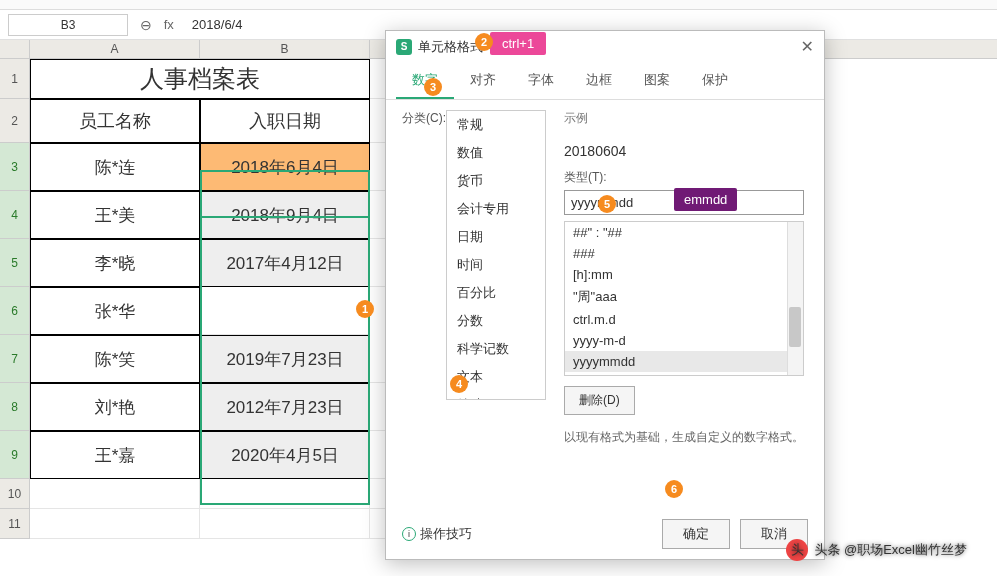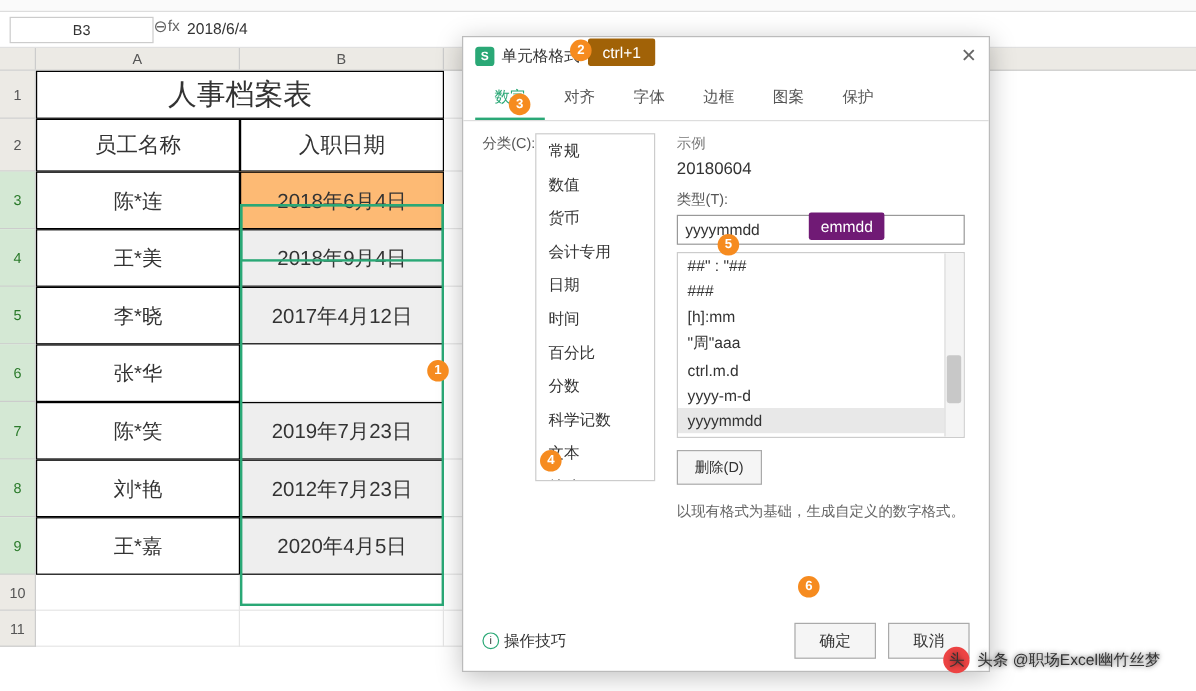--- a/index.html
+++ b/index.html
@@ -1,18 +1,18 @@
 <!DOCTYPE html>
 <html><head>
 <meta charset="utf-8">
 <style>
 *{box-sizing:border-box;margin:0;padding:0;font-family:"Microsoft YaHei",Arial,sans-serif;font-size:13px;color:#333}
 body{background:#fff;width:997px;height:576px;overflow:hidden;position:relative}
 .toolbar-top{height:10px;background:#fafafa;border-bottom:1px solid #ddd;display:flex;gap:20px;padding:0 8px;font-size:12px;color:#999;overflow:hidden}
-.namebox-row{display:flex;height:30px;border-bottom:1px solid #e0e0e0;padding:4px 8px;}
+.namebox-row{display:flex;align-items:center;height:30px;border-bottom:1px solid #e0e0e0;padding:4px 8px;gap:12px}
 .namebox{width:120px;height:22px;border:1px solid #ccc;text-align:center;padding:2px;font-size:12px}
 .zoom-icon{font-size:14px;color:#666}
 .fx{color:#666}
 .fxval{padding:2px 6px;font-size:13px}
 .col-headers{display:grid;grid-template-columns:30px 170px 170px repeat(5,140px);background:#eceae5;border-bottom:1px solid #ccc}
 .col-headers .ch{text-align:center;font-size:12px;padding:2px 0;border-right:1px solid #ccc;color:#555}
 .row-header{width:30px;text-align:center;font-size:12px;color:#555;background:#eceae5;border-right:1px solid #ccc;border-bottom:1px solid #ccc;display:flex;align-items:center;justify-content:center}
 .row-header.sel{background:#d4e8d4;color:#2a7a2a;border-bottom:1px solid #ccc}
 .grid{}
 .grow{display:grid;grid-template-columns:30px 170px 170px repeat(5,140px);height:48px}
@@ -24,31 +24,31 @@
 .tbl-head{font-size:18px}
 .selA{background:#fdba74}
 .selB{background:#eeeeee}
 .sel-outline{position:absolute;left:200px;top:170px;width:170px;height:335px;border:2px solid #2aa876;pointer-events:none;z-index:5}
 .sel-inner{position:absolute;left:200px;top:170px;width:170px;height:48px;border:2px solid #2aa876;z-index:6;pointer-events:none}
 .badge{position:absolute;width:18px;height:18px;border-radius:50%;background:#f68b1f;color:#fff;font-size:11px;font-weight:bold;display:flex;align-items:center;justify-content:center;z-index:100}
 .dialog{position:absolute;left:385px;top:30px;width:440px;height:530px;background:#fff;border:1px solid #bbb;box-shadow:0 4px 20px rgba(0,0,0,.25);z-index:50}
 .dlg-title{display:flex;align-items:center;padding:6px 10px;border-bottom:1px solid transparent;gap:6px}
 .dlg-ico{width:16px;height:16px;background:#2aa876;border-radius:3px;display:flex;align-items:center;justify-content:center;color:#fff;font-size:10px;font-weight:bold}
 .dlg-close{margin-left:auto;font-size:16px;color:#666;cursor:pointer}
-.shortcut{position:absolute;left:490px;top:32px;background:#a16207;color:#fff;padding:4px 12px;font-size:13px;z-index:60;border-radius:2px}
+.shortcut{position:absolute;left:490px;top:32px;background:#ec4899;color:#fff;padding:4px 12px;font-size:13px;z-index:60;border-radius:2px}
 .tabs{display:flex;border-bottom:1px solid #ddd;padding:0 10px}
 .tab{padding:8px 16px;font-size:13px;cursor:pointer;color:#555}
 .tab.active{color:#2aa876;border-bottom:2px solid #2aa876}
 .dlg-body{padding:10px 16px;display:flex;flex-direction:row;height:calc(100% - 120px)}
 .lbl{font-size:12px;color:#555;margin-bottom:4px}
 .row2{display:flex;gap:18px}
 .catlist{width:100px;border:1px solid #ccc;height:290px;overflow:hidden}
 .catlist div{padding:5px 10px;font-size:13px;cursor:pointer}
 .rightcol{flex:1}
-.example{font-size:12px;color:#777;margin-bottom:4px}
+.example{font-size:12px;color:#777;margin-bottom:16px}
 .exval{font-size:14px;margin-bottom:10px}
 .type-input{width:100%;border:1px solid #999;padding:4px 6px;font-size:13px}
 .type-wrap{position:relative}
 .emmdd{position:absolute;left:110px;top:-2px;background:#701a75;color:#fff;padding:4px 10px;font-size:13px;border-radius:2px}
 .fmtlist{border:1px solid #ccc;height:155px;margin-top:6px;overflow:hidden;position:relative}
 .fmtlist .scrollbar{position:absolute;right:0;top:0;width:16px;height:100%;background:#f4f4f4;border-left:1px solid #ddd}
 .fmtlist .thumb{position:absolute;right:2px;top:85px;width:12px;height:40px;background:#c8c8c8;border-radius:2px}
 .fmtlist div.it{padding:3px 8px;font-size:13px}
 .fmtlist div.it.sel{background:#e8e8e8}
 .delbtn{margin-top:10px;padding:5px 14px;border:1px solid #aaa;background:#f5f5f5;font-size:12px;cursor:pointer}

